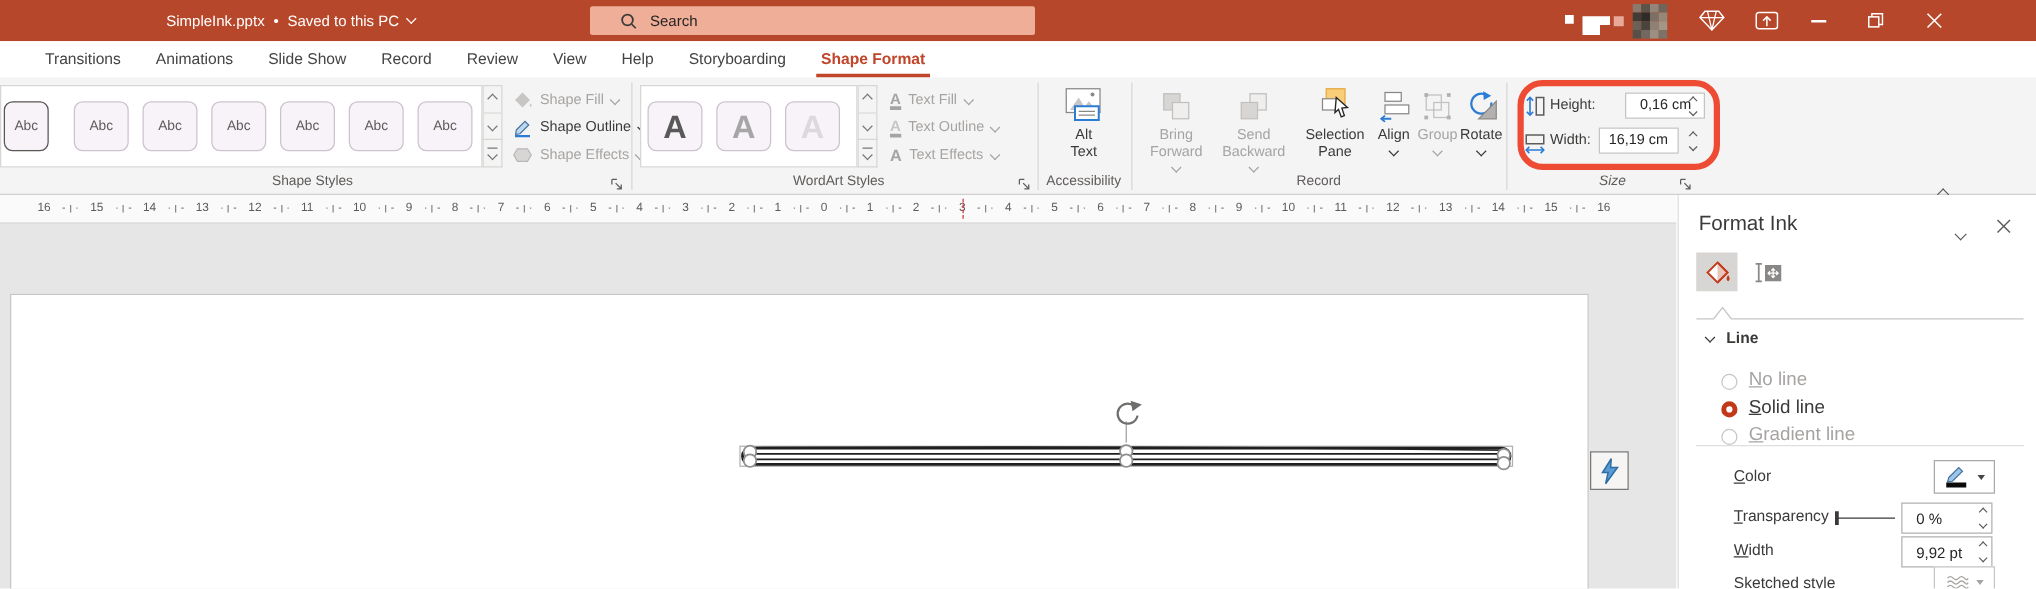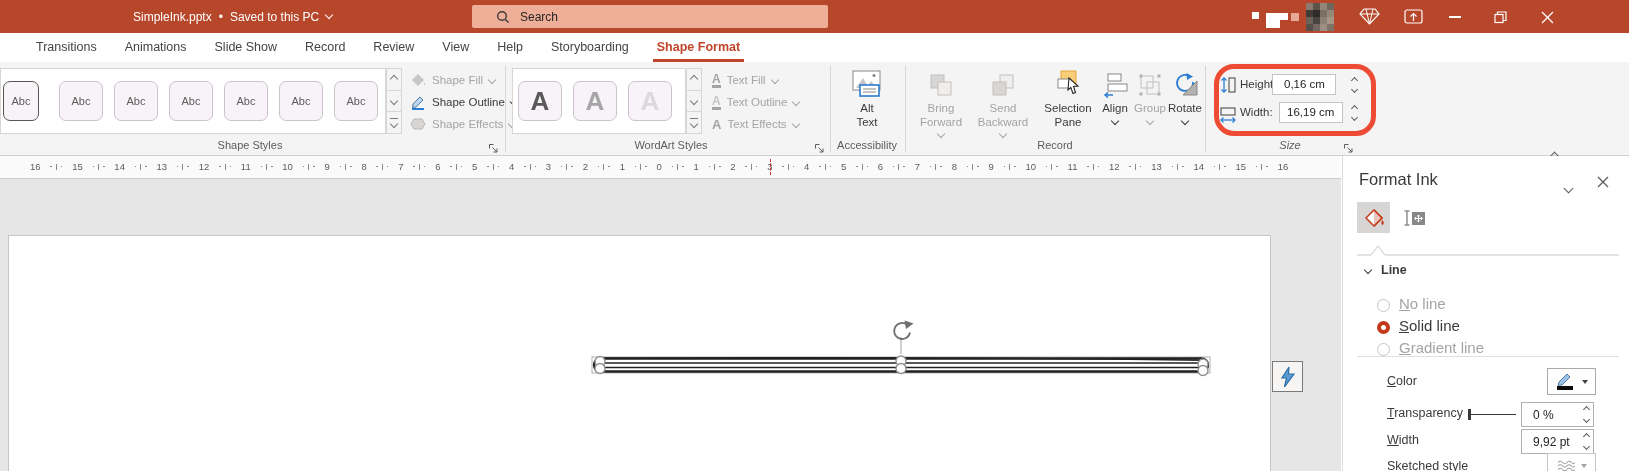--- a/index.html
+++ b/index.html
@@ -385,21 +385,21 @@
 
     <span class="abs" style="left:1220px;top:14px;">
       <svg width="16" height="18" viewBox="0 0 16 18">
           <line x1="4" y1="2" x2="4" y2="16" stroke="#2B7CD3" stroke-width="1.3"></line>
           <polyline points="1.5,4.5 4,2 6.5,4.5" fill="none" stroke="#2B7CD3" stroke-width="1.3"></polyline>
           <polyline points="1.5,13.5 4,16 6.5,13.5" fill="none" stroke="#2B7CD3" stroke-width="1.3"></polyline>
           <rect x="9" y="2" width="6" height="14" fill="none" stroke="#5E5C5A" stroke-width="1.2"></rect>
         </svg>
     </span>
     <span class="sizelabel" style="left:1240px;top:16px;">Height:</span>
-    <div class="sizeinput" style="left:1272px;top:12px;padding-left:11px;">0,16 cm</div>
+    <div class="sizeinput" style="left:1300px;top:12px;padding-left:11px;">0,16 cm</div>
     <div class="spincol" style="left:1348px;top:12px;">
         <span class="cv up"></span>
         <span class="cv"></span>
       </div>
     <span class="abs" style="left:1219px;top:44px;">
       <svg width="18" height="18" viewBox="0 0 18 18">
           <rect x="2" y="2" width="14" height="7" fill="none" stroke="#5E5C5A" stroke-width="1.2"></rect>
           <line x1="2" y1="14" x2="16" y2="14" stroke="#2B7CD3" stroke-width="1.3"></line>
           <polyline points="4.5,11.5 2,14 4.5,16.5" fill="none" stroke="#2B7CD3" stroke-width="1.3"></polyline>
           <polyline points="13.5,11.5 16,14 13.5,16.5" fill="none" stroke="#2B7CD3" stroke-width="1.3"></polyline>

